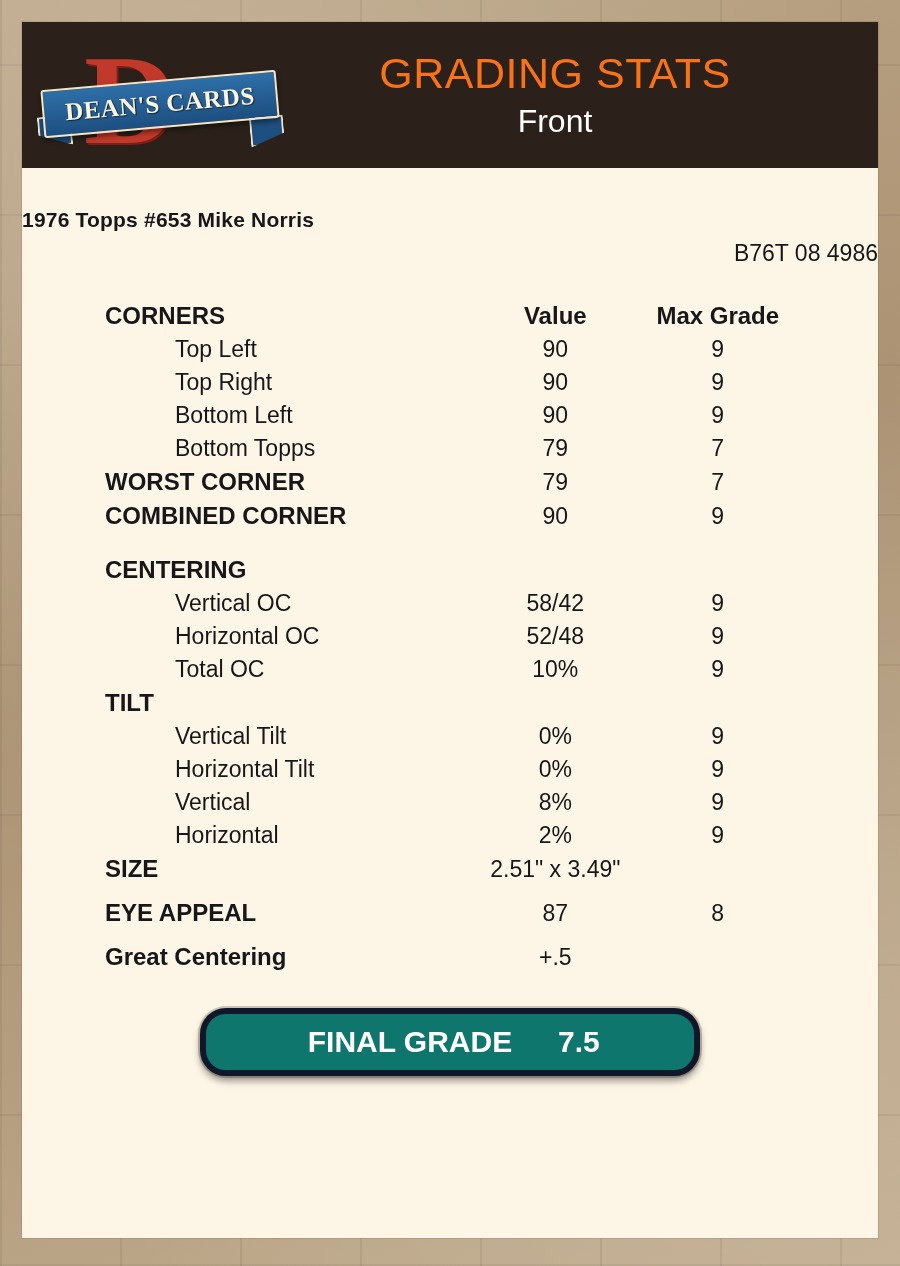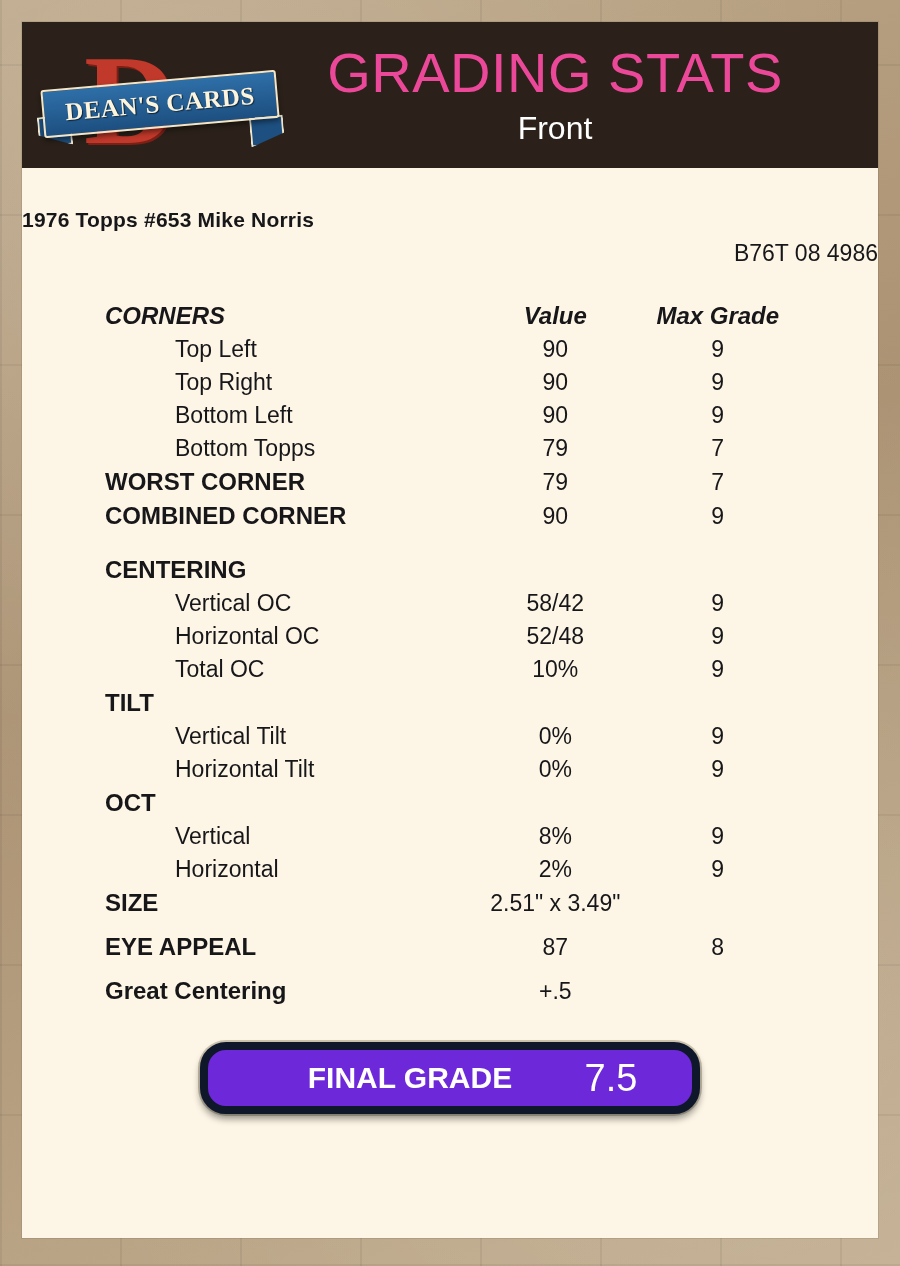--- a/index.html
+++ b/index.html
@@ -99,22 +99,22 @@
   }
   .ribbon-tail-l { left: 16px; clip-path: polygon(0 0, 100% 0, 100% 100%, 0 60%); }
   .ribbon-tail-r { left: 228px; clip-path: polygon(0 0, 100% 0, 100% 60%, 0 100%); }
 
   .header-titles {
     flex: 1;
     text-align: center;
     padding-right: 60px;
   }
   .header-title {
-    color: #ec4899;
-    font-size: 56px;
+    color: #f97316;
+    font-size: 43px;
     letter-spacing: 0.5px;
     line-height: 1.05;
   }
   .header-sub {
     color: #ffffff;
     font-size: 32px;
     margin-top: 8px;
     line-height: 1.1;
   }
 
@@ -144,54 +144,53 @@
   table.stats td {
     font-size: 23px;
     padding: 3px 0;
     vertical-align: baseline;
   }
   td.label { width: 330px; padding-left: 24px; }
   td.label.indent { padding-left: 70px; }
   td.value { width: 190px; text-align: center; }
   td.grade { width: 170px; text-align: center; }
   tr.section td.label { font-weight: bold; font-size: 24px; }
-  tr.head td { font-weight: bold; font-size: 24px; font-style: italic; }
+  tr.head td { font-weight: bold; font-size: 24px; }
   tr.spacer td { height: 20px; padding: 0; }
   tr.spacer-sm td { height: 10px; padding: 0; }
 
   
   .final-wrap {
     margin: 34px auto 0 auto;
     width: 500px;
     position: relative;
   }
   .final-pill {
-    background: #6d28d9;
-    border: 8px solid #0f172a;
+    background: #0f766e;
+    border: 6px solid #0f172a;
     border-radius: 26px;
     box-shadow: 0 5px 7px rgba(0,0,0,0.4), 0 0 0 2px #cfc6b0;
     height: 56px;
     display: flex;
     align-items: center;
     padding: 0 26px;
   }
   .final-label {
     color: #ffffff;
     font-weight: bold;
     font-size: 30px;
     flex: 1;
     text-align: center;
     padding-left: 30px;
   }
   .final-value {
     color: #ffffff;
-    font-weight: normal;
-    font-size: 38px;
+    font-weight: bold;
+    font-size: 30px;
     width: 110px;
-    text-align: center;
   }
 </style>
 </head>
 <body>
 
 <div class="bg-texture"></div>
 
 <div class="sheet">
 
   <div class="header">
@@ -286,25 +285,20 @@
           <td class="label indent">Vertical Tilt</td>
           <td class="value">0%</td>
           <td class="grade">9</td>
         </tr>
         <tr>
           <td class="label indent">Horizontal Tilt</td>
           <td class="value">0%</td>
           <td class="grade">9</td>
         </tr>
 
-        <tr class="section">
-          <td class="label">OCT</td>
-          <td class="value"></td>
-          <td class="grade"></td>
-        </tr>
         <tr>
           <td class="label indent">Vertical</td>
           <td class="value">8%</td>
           <td class="grade">9</td>
         </tr>
         <tr>
           <td class="label indent">Horizontal</td>
           <td class="value">2%</td>
           <td class="grade">9</td>
         </tr>

